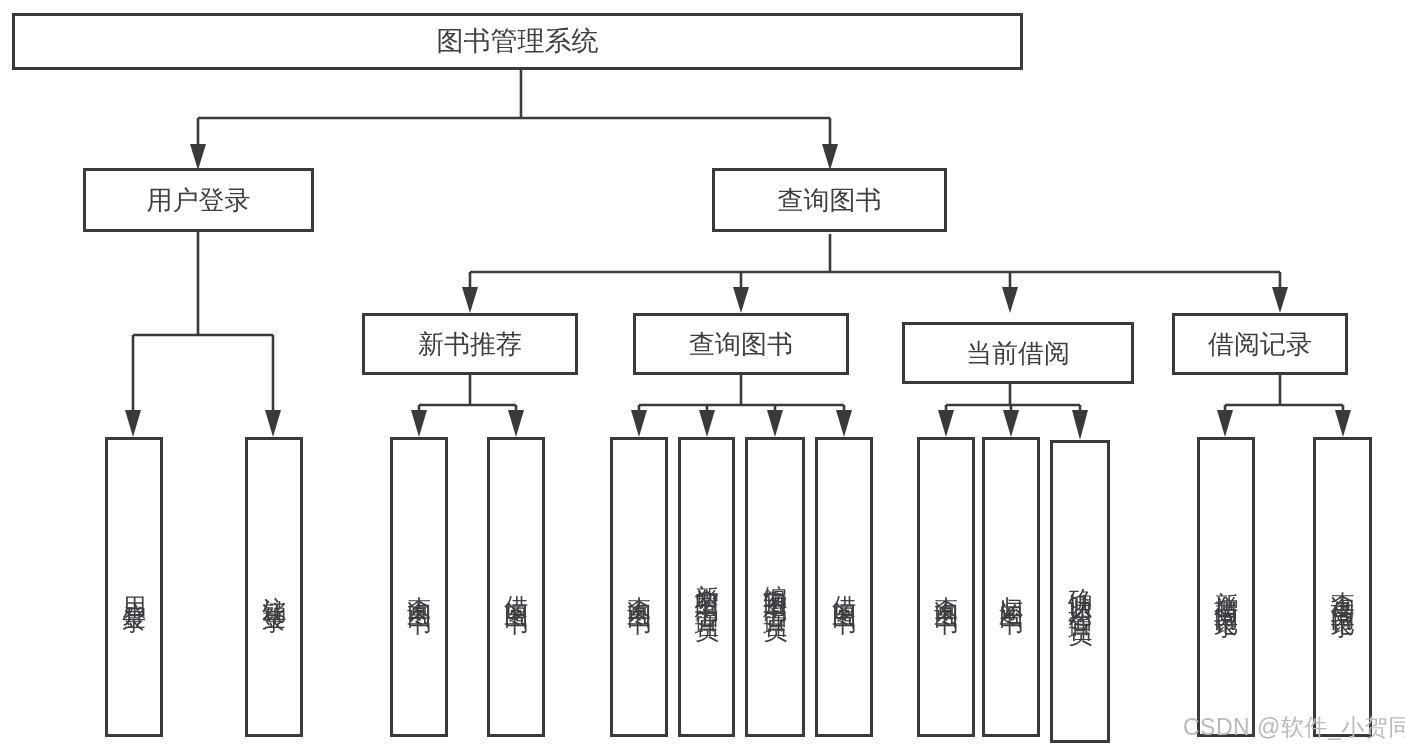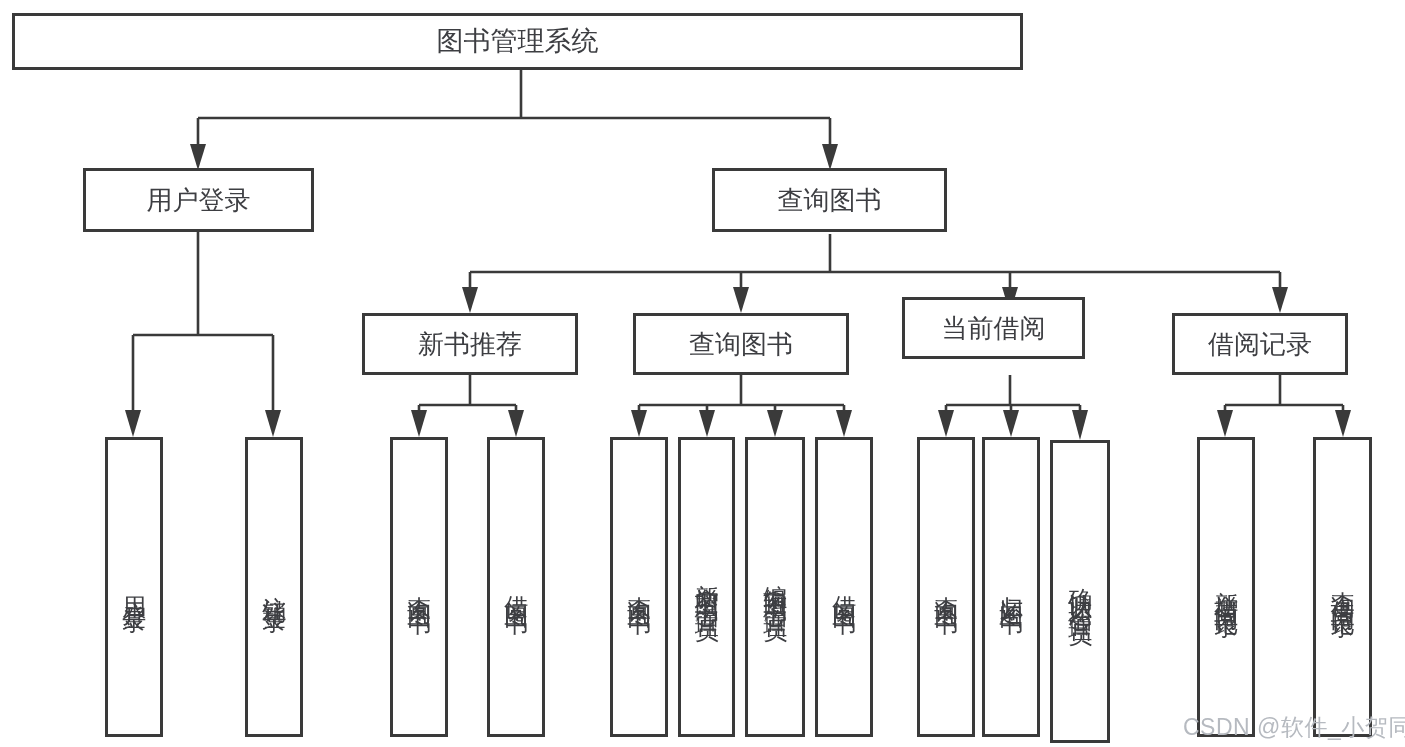--- a/index.html
+++ b/index.html
@@ -101,21 +101,21 @@
   <div class="box" style="left:712px;top:168px;width:235px;height:64px;">
     <span class="hlabel">查询图书</span>
   </div>
 
   <div class="box" style="left:362px;top:313px;width:216px;height:62px;">
     <span class="hlabel">新书推荐</span>
   </div>
   <div class="box" style="left:633px;top:313px;width:216px;height:62px;">
     <span class="hlabel">查询图书</span>
   </div>
-  <div class="box" style="left:902px;top:297px;width:183px;height:62px;">
+  <div class="box" style="left:902px;top:322px;width:232px;height:62px;">
     <span class="hlabel">当前借阅</span>
   </div>
   <div class="box" style="left:1172px;top:313px;width:176px;height:62px;">
     <span class="hlabel">借阅记录</span>
   </div>
 
   <div class="box leaf" style="left:105px;width:58px;">
     <span class="vlabel">用户登录</span>
   </div>
   <div class="box leaf" style="left:245px;width:58px;">

